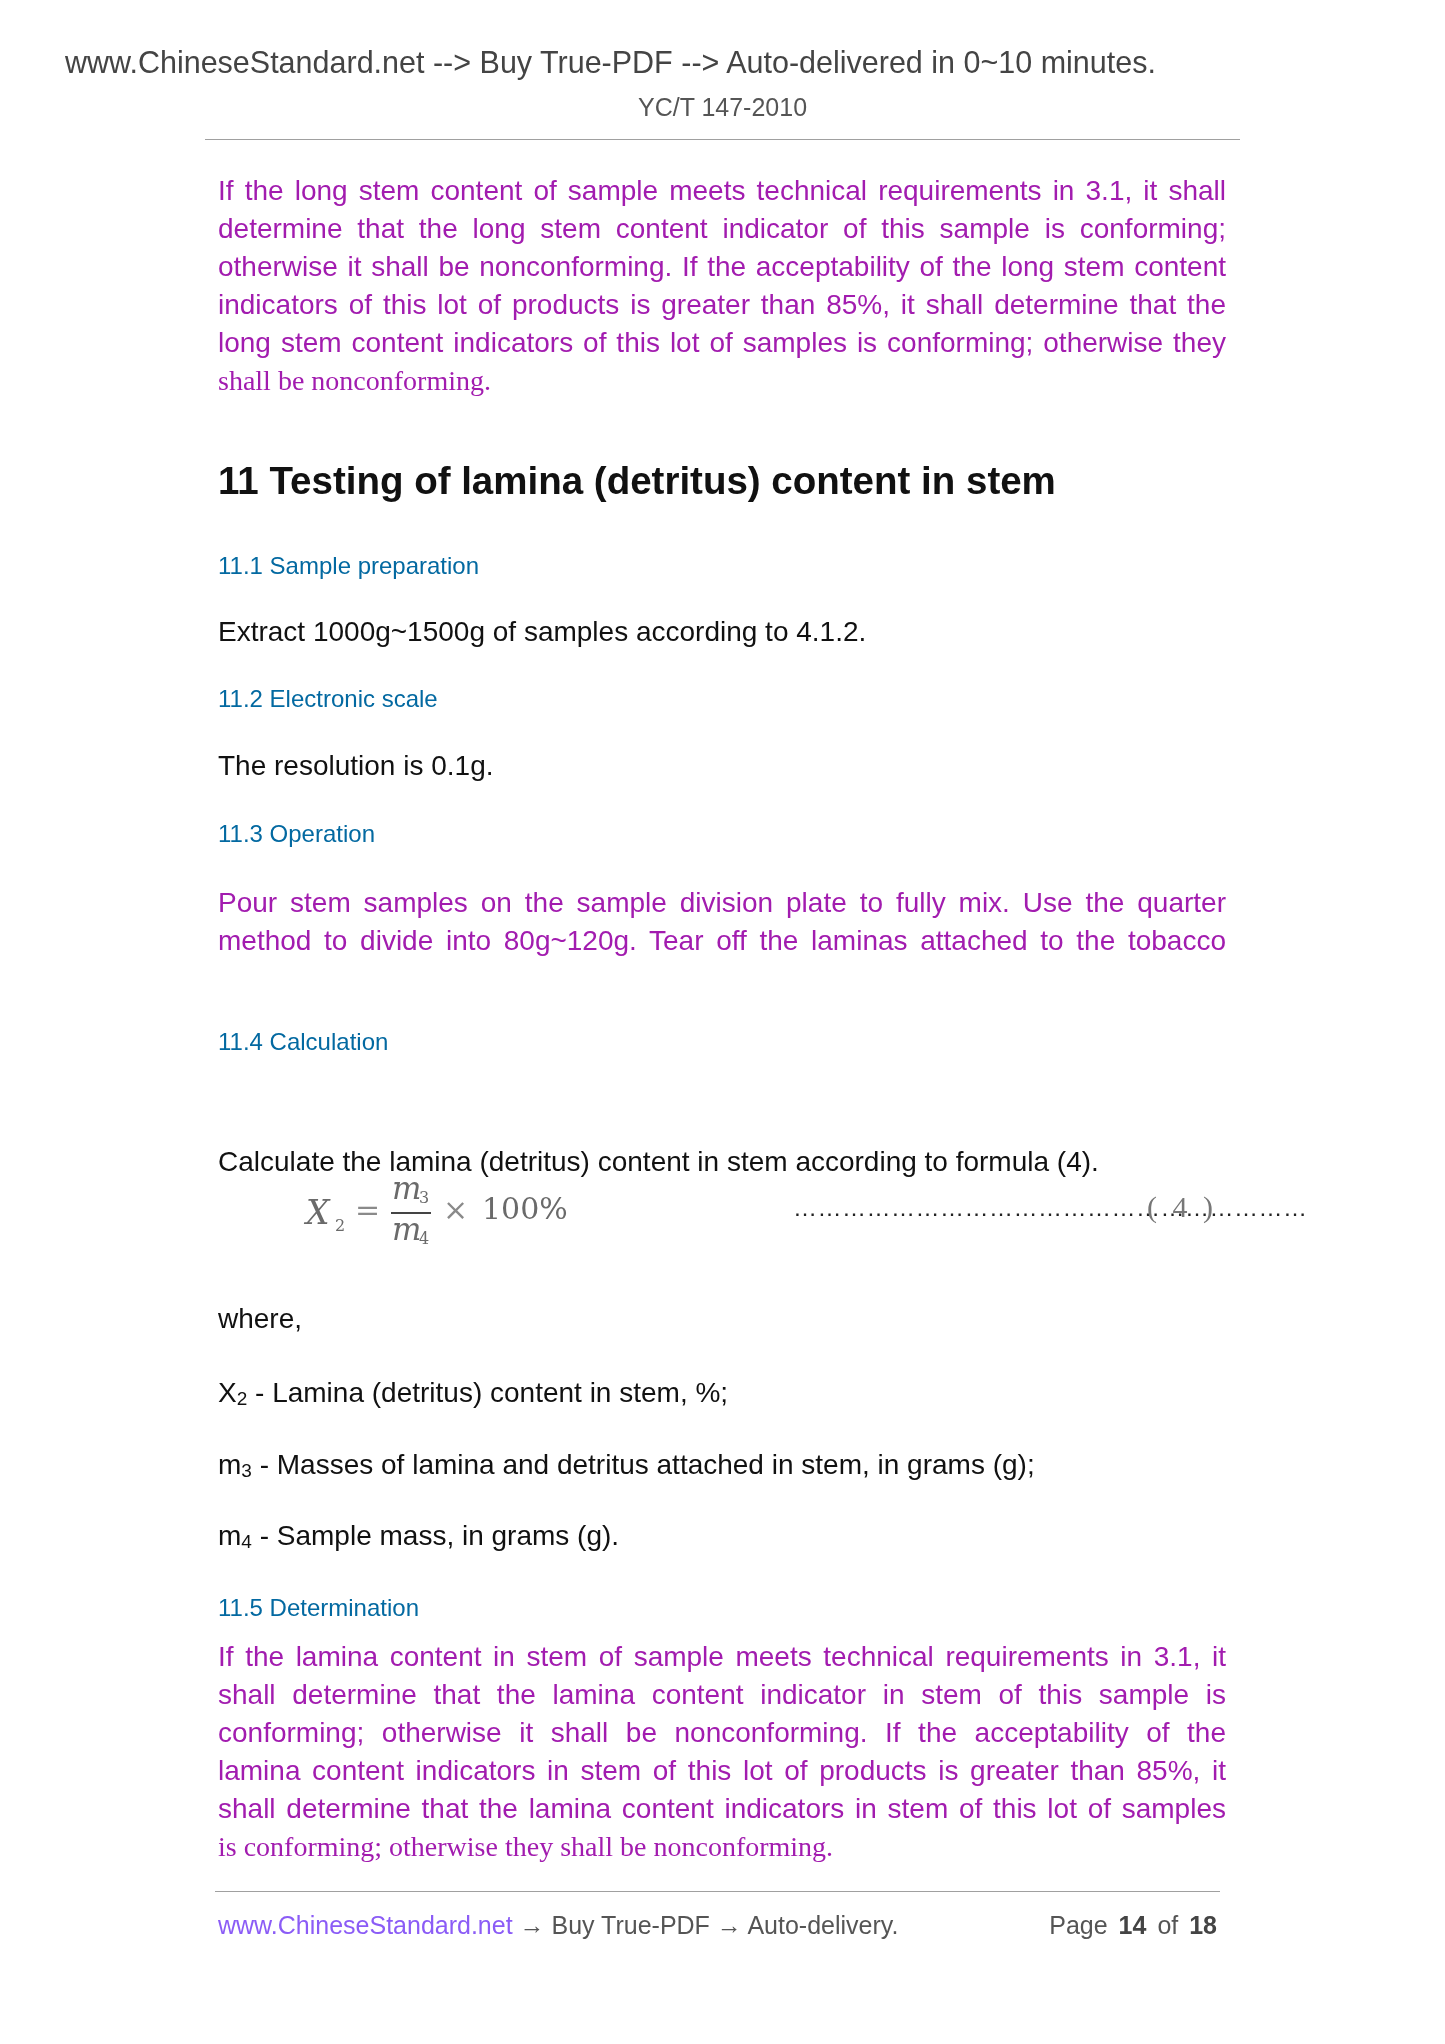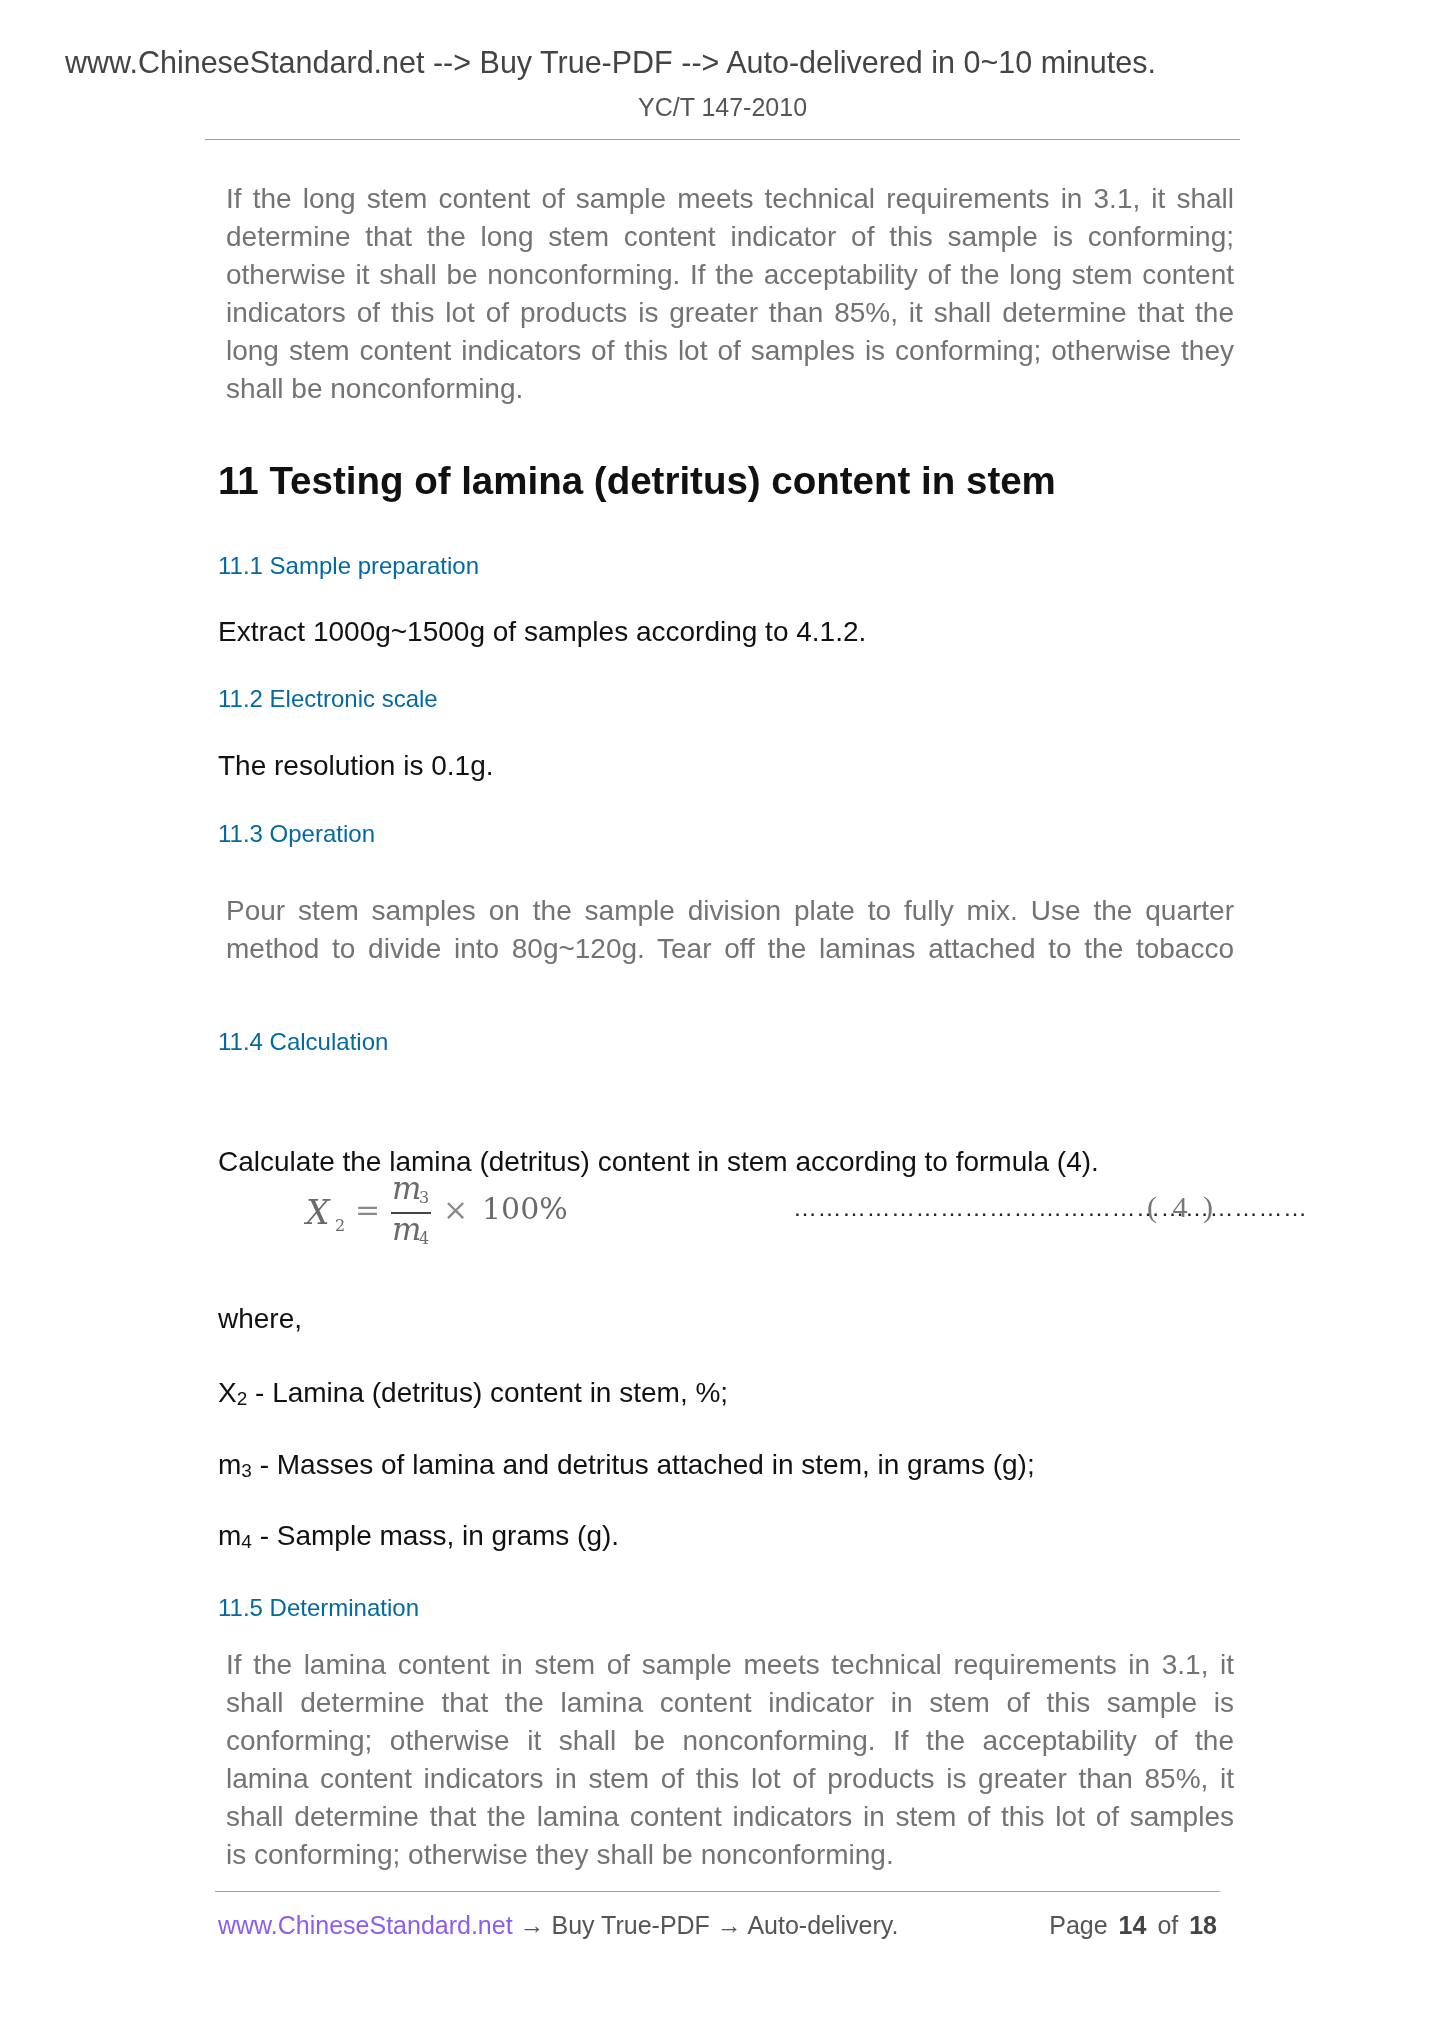--- a/index.html
+++ b/index.html
@@ -3,23 +3,23 @@
 <meta charset="utf-8">
 <style>
   html, body { margin: 0; padding: 0; background: #ffffff; }
   body { width: 1445px; height: 2044px; position: relative; overflow: hidden;
          font-family: "Liberation Sans", sans-serif; color: #111; }
   .abs { position: absolute; white-space: nowrap; }
   .hdr1 { left: 0; width: 1221px; text-align: center; top: 44px; font-size: 30.5px; color: #444; line-height: 36px; }
   .hdr2 { left: 0; width: 1445px; text-align: center; top: 92px; font-size: 25px; color: #555; line-height: 30px; }
   .rule { position: absolute; height: 0; border-top: 1.5px solid #a0a0a0; }
   .col { position: absolute; left: 218px; width: 1008px; }
-  .para { font-size: 28px; line-height: 38px; text-align: justify; text-align-last: left; color: #737373; margin: 8px; }
+  .para { font-size: 28px; line-height: 38px; text-align: justify; text-align-last: left; color: #a21caf; margin: 0; }
   .line { display: block; text-align: justify; text-align-last: justify; }
-  .line.last { text-align-last: left; }
+  .line.last { text-align-last: left; font-family: Liberation Serif, serif; }
   .h1 { font-size: 38.5px; font-weight: bold; line-height: 44px; color: #111; }
   .h2 { font-size: 24px; font-weight: normal; line-height: 34px; color: #0369a1; }
   .txt { font-size: 28px; line-height: 34px; color: #111; }
   sub.s { font-size: 19px; vertical-align: -3px; line-height: 0; }
   .formula { font-family: "DejaVu Serif", "Liberation Serif", serif; color: #6a6a6a; }
   .fx { position: absolute; font-style: italic; font-size: 33px; }
   .fsub { position: absolute; font-size: 16px; }
   .feq { position: absolute; font-size: 30px; color: #8a8a8a; }
   .fnum { position: absolute; font-size: 30px; }
   .fbar { position: absolute; height: 0; border-top: 2px solid #444; }

